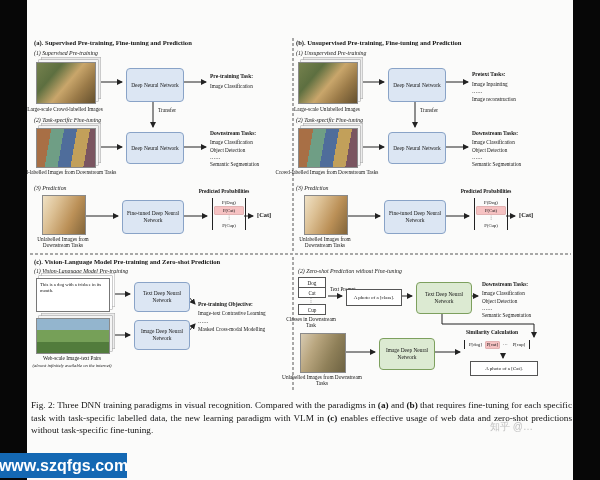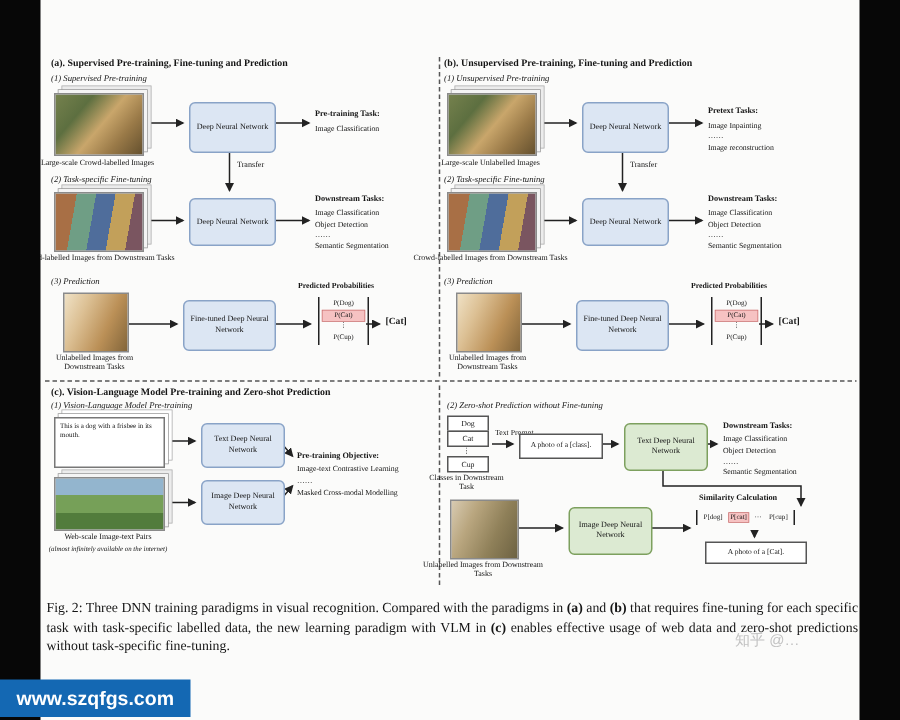--- a/index.html
+++ b/index.html
@@ -22,21 +22,21 @@
   .hl{background:#f6c2c2;box-shadow:0 0 0 0.5px #c96a6a}
   .res{font-weight:bold;font-size:6.4px;white-space:nowrap}
   .pbox{background:#fff;border:1px solid #555;display:flex;align-items:center;justify-content:center;text-align:center;font-size:5px;line-height:1.2}
   .ccell{background:#fff;border:1px solid #555;display:flex;align-items:center;justify-content:center;font-size:5.2px}
   .cdots{display:flex;align-items:center;justify-content:center;font-size:5px}
   .vt{font-weight:bold;font-size:5.2px;text-align:center}
   .hvec{display:flex;align-items:center;gap:3px;border-left:1px solid #222;border-right:1px solid #222;padding:1.5px 3px}
   .hcell{font-size:4.7px;white-space:nowrap;padding:0.5px 1px}
   .transfer{font-size:5.4px;white-space:nowrap}
   .tg{position:absolute;left:479px;top:6px;width:121px;height:25px;background:#1d222e;color:#fff;font-family:"Liberation Sans",sans-serif;font-weight:bold;font-size:12.5px;display:flex;align-items:center;justify-content:center;letter-spacing:.5px}
-  .site{position:absolute;left:0;top:453px;width:127px;height:25px;background:#1468b3;color:#fff;font-family:"Liberation Sans",sans-serif;font-weight:bold;font-size:13px;display:flex;align-items:center;justify-content:center}
+  .site{position:absolute;left:0;top:453px;width:127px;height:25px;background:#1468b3;color:#fff;font-family:"Liberation Sans",sans-serif;font-weight:bold;font-size:16px;display:flex;align-items:center;justify-content:center}
   .zh{position:absolute;color:#c2c2c2;font-size:10px;font-family:"Liberation Sans",sans-serif;white-space:nowrap}
   .capt{position:absolute;left:31px;top:399px;width:541px;font-size:9.2px;line-height:1.38;text-align:justify}
   svg.arrows{position:absolute;left:0;top:0;pointer-events:none}
 </style>
 </head>
 <body>
 
 <div class="stage">
 
   <svg class="arrows" width="600" height="480">

